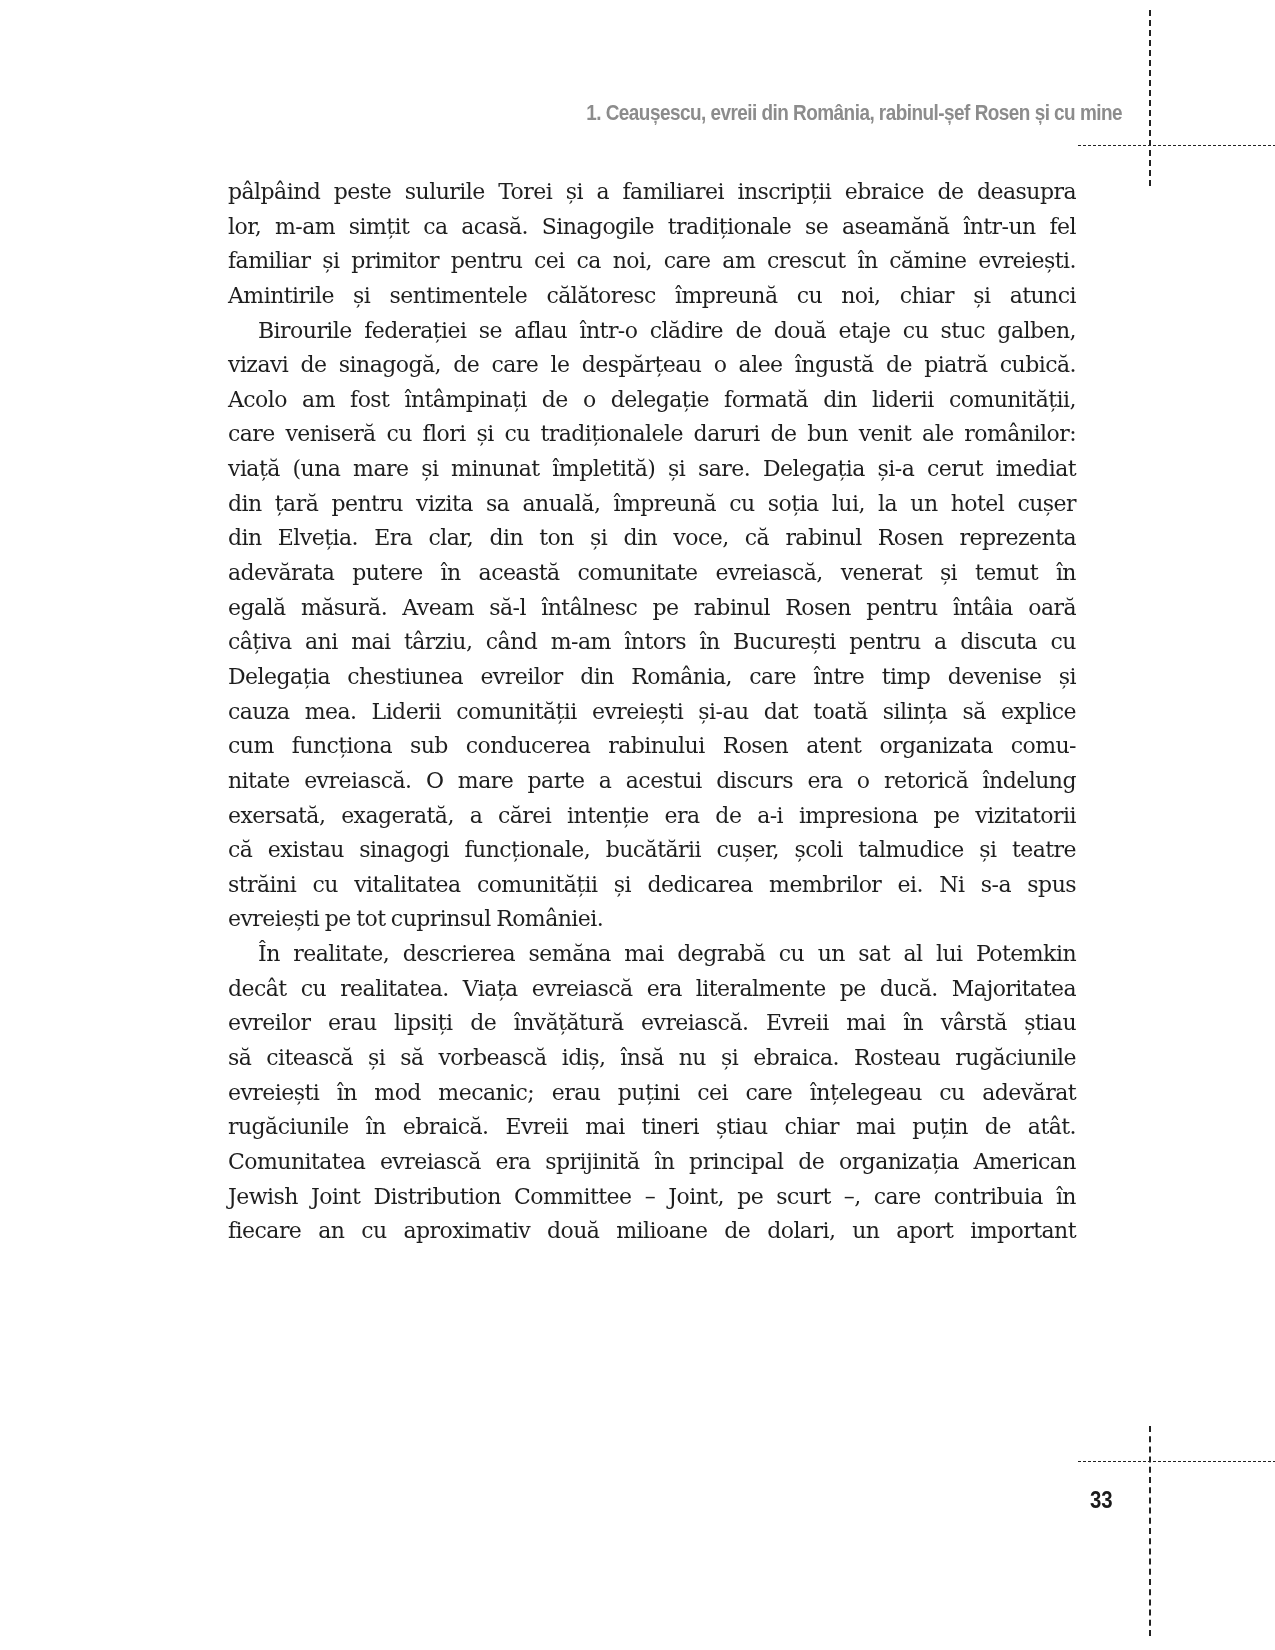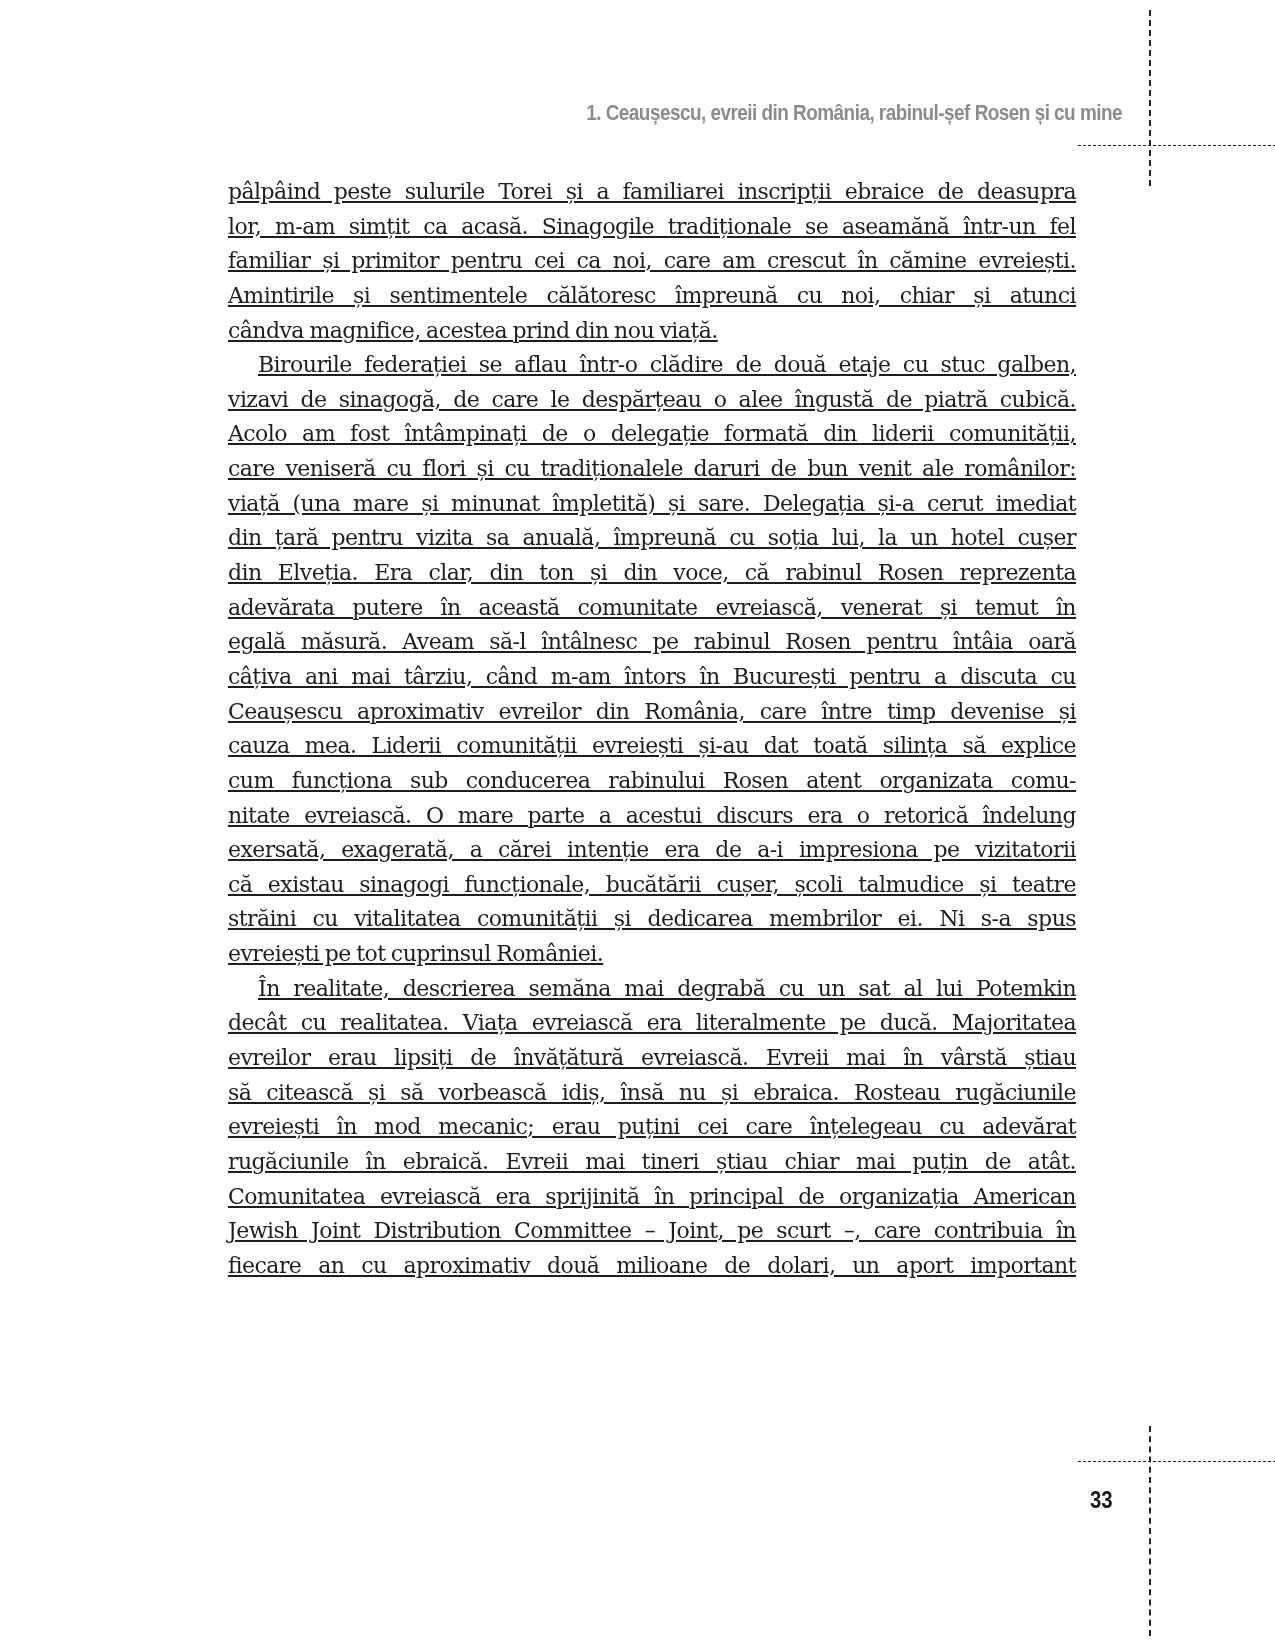--- a/index.html
+++ b/index.html
@@ -21,21 +21,20 @@
 
     .crop-v, .crop-h { position: absolute; }
     .crop-v { width: 0; border-left: 2px dashed #222; }
     .crop-h { height: 0; border-top: 1.5px dashed #222; }
 
     .body-text {
       position: absolute; left: 212px; top: 175px; width: 848px;
       font-family: "DejaVu Serif", "Liberation Serif", serif;
       font-size: 22px;
       color: #1e1e1e;
-      text-decoration: underline;
     }
     .line {
       height: 34.65px; line-height: 34.65px;
       white-space: nowrap;
       text-align: justify;
       text-align-last: justify;
       letter-spacing: -0.55px;
       word-spacing: -1px;
     }
     .line.last { text-align-last: left; }
@@ -63,35 +62,34 @@
 
   <div class="running-head">1. Ceaușescu, evreii din România, rabinul-șef Rosen și cu mine</div>
 
   <div class="body-text">
 
     <div>
       <div class="line">pâlpâind peste sulurile Torei și a familiarei inscripții ebraice de deasupra</div>
       <div class="line">lor, m-am simțit ca acasă. Sinagogile tradiționale se aseamănă într-un fel</div>
       <div class="line">familiar și primitor pentru cei ca noi, care am crescut în cămine evreiești.</div>
       <div class="line">Amintirile și sentimentele călătoresc împreună cu noi, chiar și atunci</div>
-      <div class="line last">cândva magnifice, acestea prind din nou viață.</div>
     </div>
 
     <div>
       <div class="line indent">Birourile federației se aflau într-o clădire de două etaje cu stuc galben,</div>
       <div class="line">vizavi de sinagogă, de care le despărțeau o alee îngustă de piatră cubică.</div>
       <div class="line">Acolo am fost întâmpinați de o delegație formată din liderii comunității,</div>
       <div class="line">care veniseră cu flori și cu tradiționalele daruri de bun venit ale românilor:</div>
       <div class="line">viață (una mare și minunat împletită) și sare. Delegația și-a cerut imediat</div>
       <div class="line">din țară pentru vizita sa anuală, împreună cu soția lui, la un hotel cușer</div>
       <div class="line">din Elveția. Era clar, din ton și din voce, că rabinul Rosen reprezenta</div>
       <div class="line">adevărata putere în această comunitate evreiască, venerat și temut în</div>
       <div class="line">egală măsură. Aveam să-l întâlnesc pe rabinul Rosen pentru întâia oară</div>
       <div class="line">câțiva ani mai târziu, când m-am întors în București pentru a discuta cu</div>
-      <div class="line">Ceaușescu aproximativ evreilor din România, care între timp devenise și</div>
+      <div class="line">Delegația chestiunea evreilor din România, care între timp devenise și</div>
       <div class="line">cauza mea. Liderii comunității evreiești și-au dat toată silința să explice</div>
       <div class="line">cum funcționa sub conducerea rabinului Rosen atent organizata comu-</div>
       <div class="line">nitate evreiască. O mare parte a acestui discurs era o retorică îndelung</div>
       <div class="line">exersată, exagerată, a cărei intenție era de a-i impresiona pe vizitatorii</div>
       <div class="line">că existau sinagogi funcționale, bucătării cușer, școli talmudice și teatre</div>
       <div class="line">străini cu vitalitatea comunității și dedicarea membrilor ei. Ni s-a spus</div>
       <div class="line last">evreiești pe tot cuprinsul României.</div>
     </div>
 
     <div>

